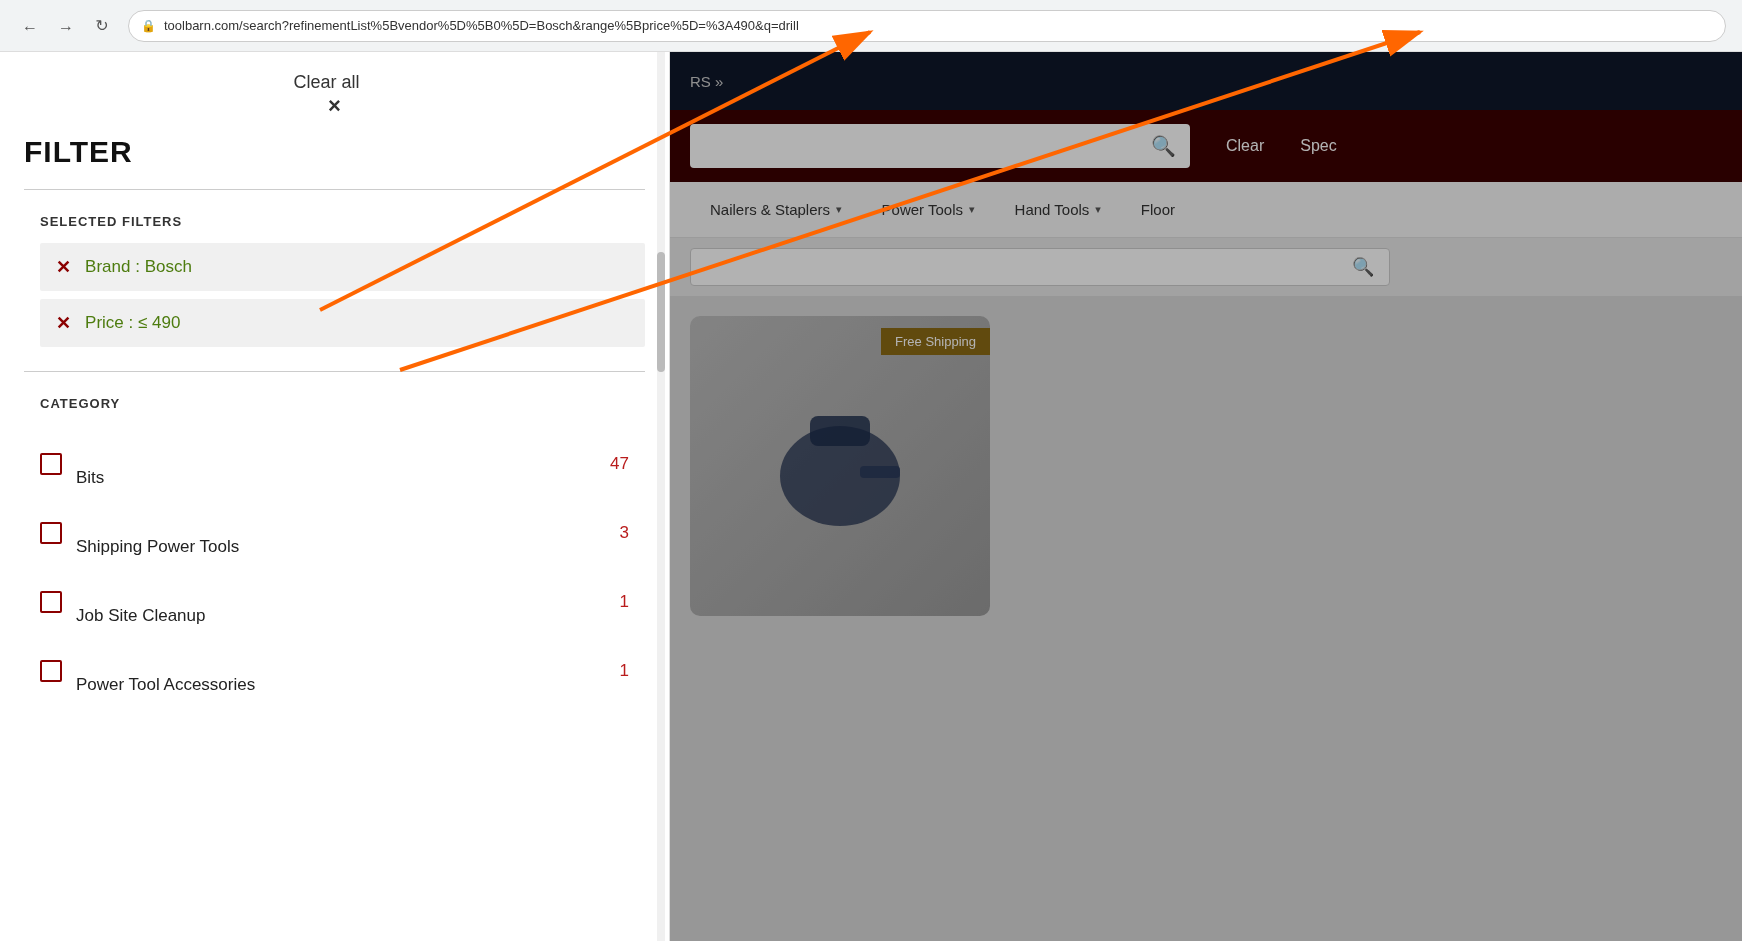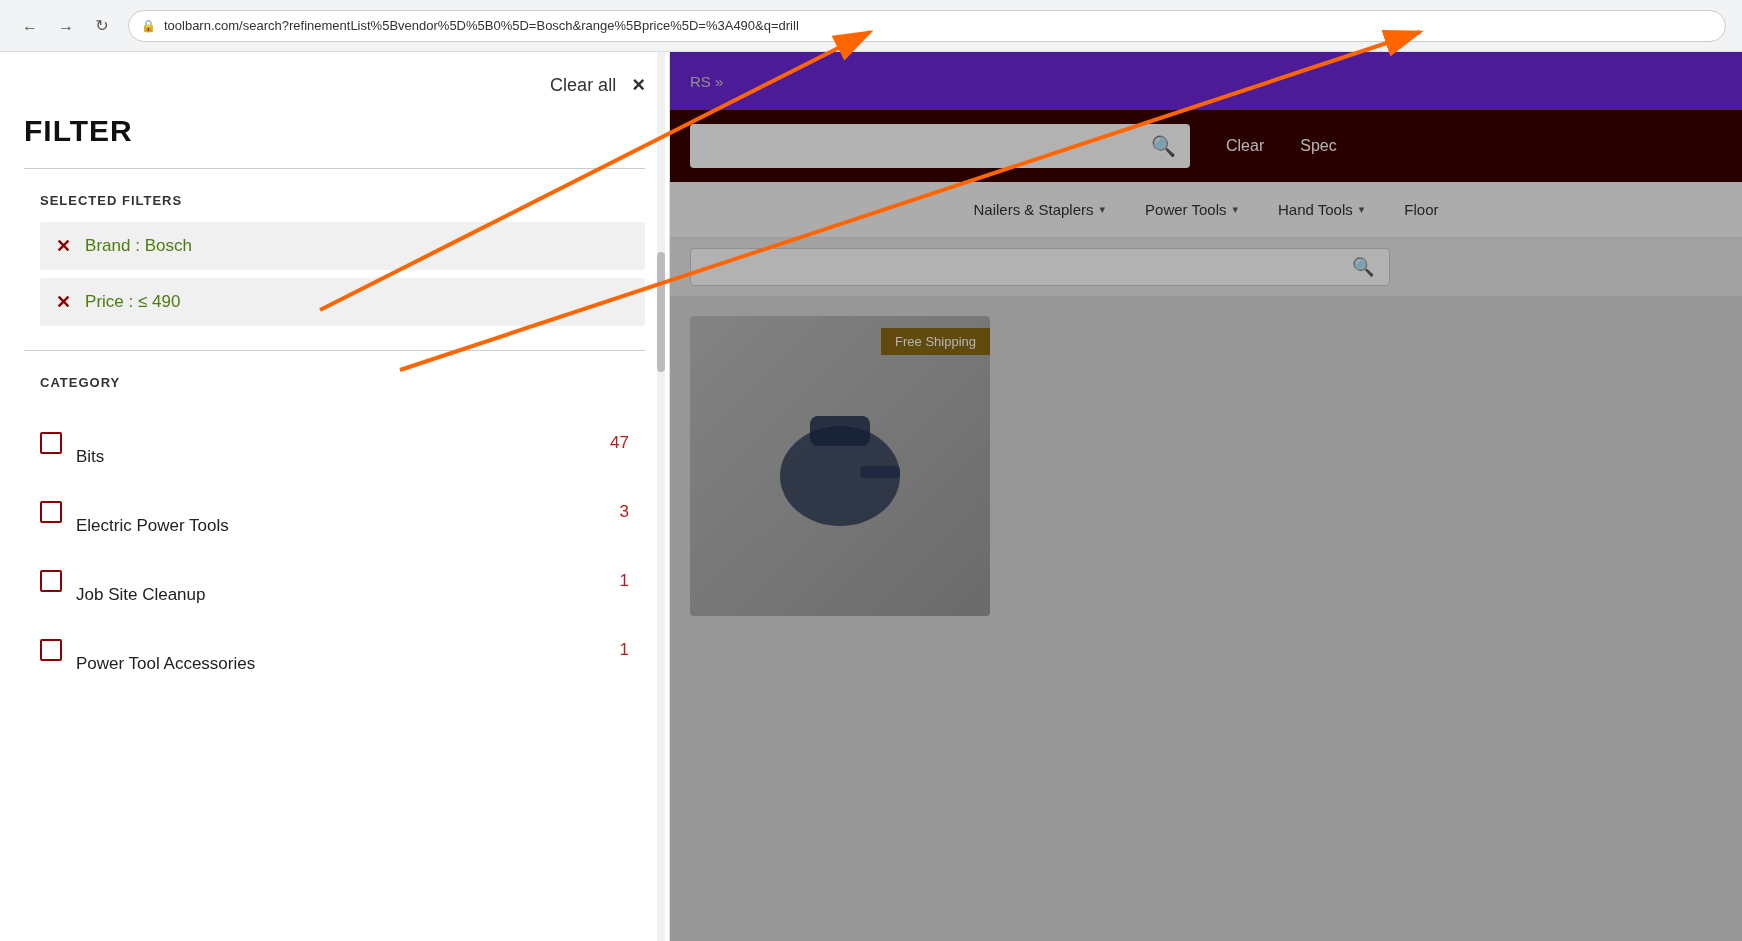--- a/index.html
+++ b/index.html
@@ -61,20 +61,21 @@
       flex-shrink: 0;
       border-right: 1px solid #ddd;
     }
 
     .filter-header {
       display: flex;
       justify-content: flex-end;
       align-items: center;
       padding: 20px 24px 16px;
       border-bottom: none;
+      flex-direction: column;
     }
     .clear-all-btn {
       background: none;
       border: none;
       font-size: 18px;
       color: #333;
       cursor: pointer;
       margin-right: 16px;
     }
     .close-btn {
@@ -194,21 +195,21 @@
     .website-panel {
       flex: 1;
       height: 889px;
       position: relative;
       overflow: hidden;
       filter: brightness(0.7);
     }
 
     
     .top-nav {
-      background: #6d28d9;
+      background: #0f172a;
       height: 58px;
       display: flex;
       align-items: center;
       padding: 0 20px;
       gap: 20px;
     }
     .breadcrumb-text {
       color: #ccc;
       font-size: 15px;
     }
@@ -242,21 +243,20 @@
 
     
     .category-nav {
       background: #f5f5f5;
       height: 56px;
       display: flex;
       align-items: center;
       padding: 12px 20px;
       gap: 0;
       border-bottom: 1px solid #ddd;
-      justify-content: center;
     }
     .cat-nav-item {
       padding: 0 20px;
       height: 100%;
       display: flex;
       align-items: center;
       gap: 6px;
       font-size: 15px;
       color: #333;
       cursor: pointer;
@@ -289,21 +289,21 @@
       background: #d8d8d8;
       height: 645px;
       padding: 20px;
       display: flex;
       gap: 20px;
     }
     .product-card {
       background: #ccc;
       width: 300px;
       height: 300px;
-      border-radius: 4px;
+      border-radius: 10px;
       position: relative;
       overflow: hidden;
     }
     .free-shipping-badge {
       position: absolute;
       top: 12px;
       right: 0;
       background: #8b6914;
       color: white;
       font-size: 13px;
@@ -375,21 +375,21 @@
 
       <div class="category-item">
         <div class="category-checkbox"></div>
         <span class="category-label">Bits</span>
         <span class="category-count">47</span>
       </div>
 
 
       <div class="category-item">
         <div class="category-checkbox"></div>
-        <span class="category-label">Electric Power Tools</span>
+        <span class="category-label">Shipping Power Tools</span>
         <span class="category-count">3</span>
       </div>
 
       <div class="category-item">
         <div class="category-checkbox"></div>
         <span class="category-label">Job Site Cleanup</span>
         <span class="category-count">1</span>
       </div>
 
       <div class="category-item">

